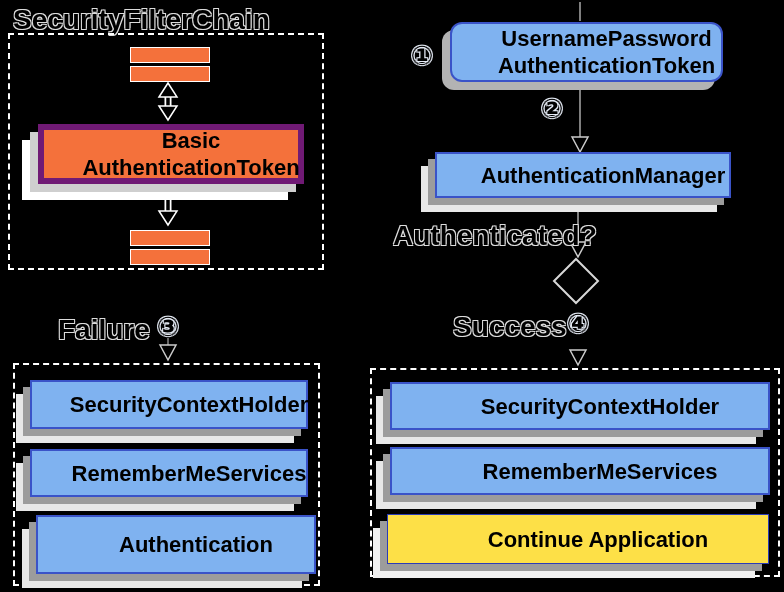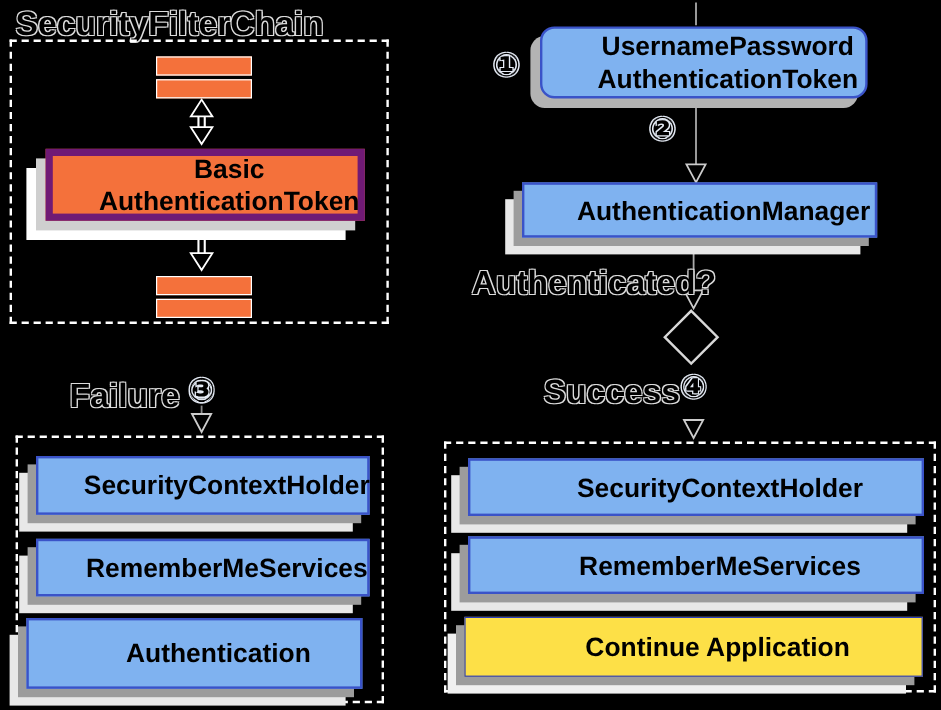--- a/index.html
+++ b/index.html
@@ -99,21 +99,21 @@
   <div class="abs outlined" style="left:453px;top:311px;">Success</div>
   <div class="abs badge" style="left:578px;top:323px;">④</div>
 
   <div class="dashed-box" style="left:13px;top:363px;width:307px;height:223px;">
     <div class="node blue" style="left:15px;top:15px;width:278px;height:49px;">
       <span>SecurityContextHolder</span>
     </div>
     <div class="node blue" style="left:15px;top:84px;width:278px;height:48px;">
       <span>RememberMeServices</span>
     </div>
-    <div class="node blue" style="left:7px;top:150px;width:280px;height:59px;gap:24px;">
+    <div class="node blue" style="left:21px;top:150px;width:280px;height:59px;gap:24px;">
       <span>Authentication</span>
     </div>
   </div>
 
   <div class="dashed-box" style="left:370px;top:368px;width:410px;height:209px;">
     <div class="node blue" style="left:18px;top:12px;width:380px;height:48px;">
       <span>SecurityContextHolder</span>
     </div>
     <div class="node blue" style="left:18px;top:77px;width:380px;height:48px;">
       <span>RememberMeServices</span>

